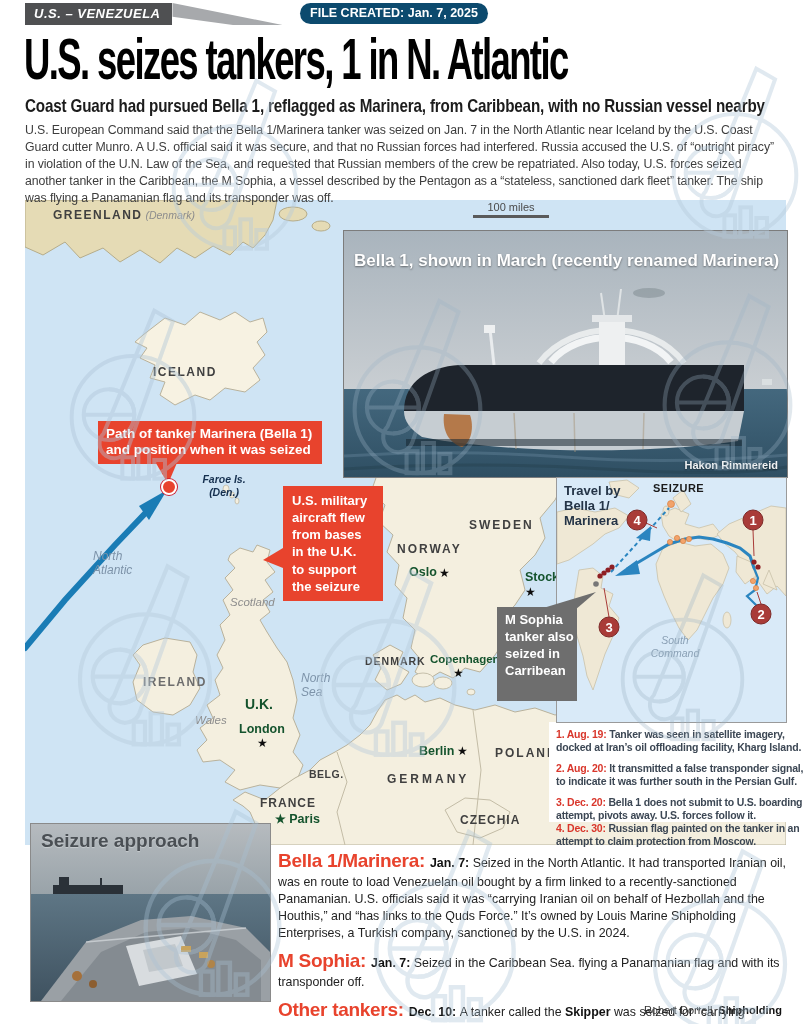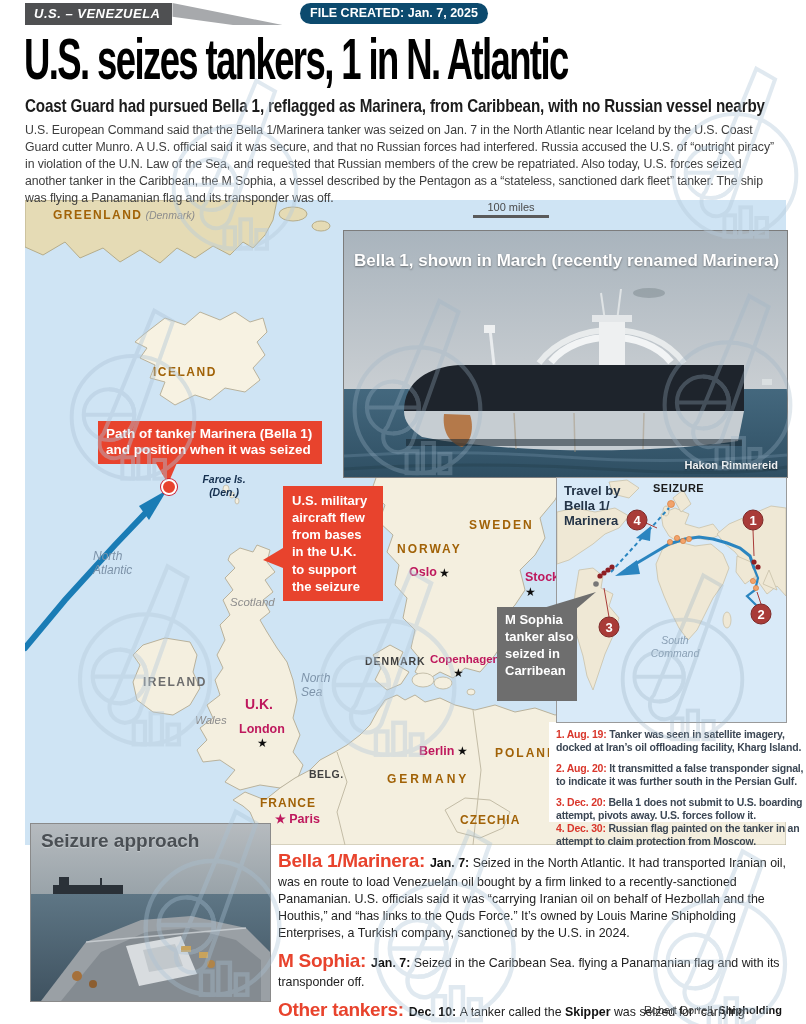--- a/index.html
+++ b/index.html
@@ -17,23 +17,23 @@
         letter-spacing:-2.5px;white-space:nowrap;transform:scaleX(.64);transform-origin:0 0;z-index:10;}
   .subhead{position:absolute;left:25px;top:95px;font-size:19px;font-weight:bold;color:#1c1c1c;
         letter-spacing:-.2px;white-space:nowrap;transform:scaleX(.8);transform-origin:0 0;z-index:10;}
   .intro{position:absolute;left:25px;top:122px;width:757px;margin:0;font-size:12.3px;color:#3d3d3d;
         line-height:1.38;letter-spacing:-.1px;z-index:10;}
 
   
   .map{position:absolute;left:25px;top:200px;width:761px;height:645px;background:#cfe4f4;z-index:1;}
   .map svg.base{position:absolute;left:0;top:0;}
   .maplbl{position:absolute;white-space:pre-line;}
-  .lbl-country{font-size:12px;font-weight:bold;color:#a16207;letter-spacing:1.5px;}
+  .lbl-country{font-size:12px;font-weight:bold;color:#404040;letter-spacing:1.5px;}
   .lbl-country-sm{font-size:10.5px;font-weight:bold;color:#404040;letter-spacing:.5px;}
-  .lbl-city{font-size:12.5px;font-weight:bold;color:#be185d;letter-spacing:0;}
+  .lbl-city{font-size:12.5px;font-weight:bold;color:#14532d;letter-spacing:0;}
   .lbl-region{font-size:11.5px;font-style:italic;color:#8d8d8d;}
   .lbl-sea{font-size:12px;font-style:italic;color:#7d93a9;text-align:left;line-height:1.15;}
   .lbl-faroe{font-size:10.5px;font-weight:bold;font-style:italic;color:#16304f;text-align:center;line-height:1.2;}
   .lbl-paren{font-style:italic;font-weight:normal;color:#8d8d8d;font-size:10.5px;letter-spacing:0;}
   .star{position:absolute;font-size:12px;color:#0d0d0d;font-style:normal;}
   .scale{position:absolute;left:448px;top:1px;width:76px;text-align:center;font-size:11px;color:#4a4a4a;}
   .scale .bar{margin-top:2px;height:2.5px;background:#5a5a5a;}
   .seize-dot{position:absolute;left:136px;top:279px;width:12px;height:12px;background:#e8432d;
         border:2px solid #fff;border-radius:50%;box-shadow:0 0 0 1px #c23;}
   .callout{position:absolute;background:#e8432d;color:#fff;font-weight:bold;z-index:3;}

